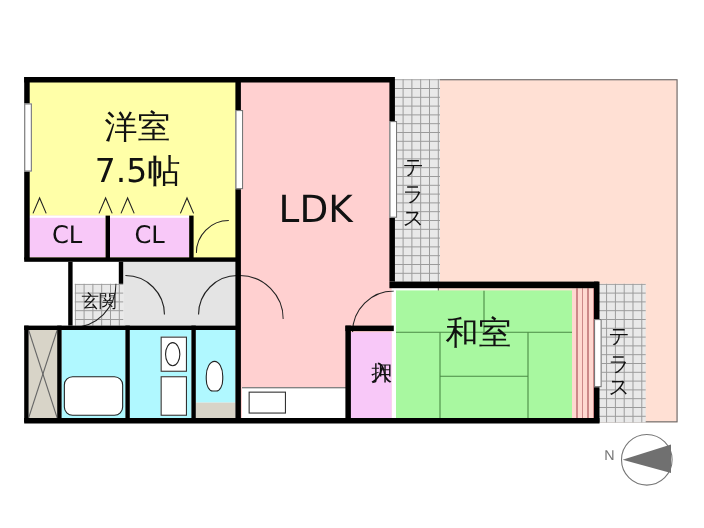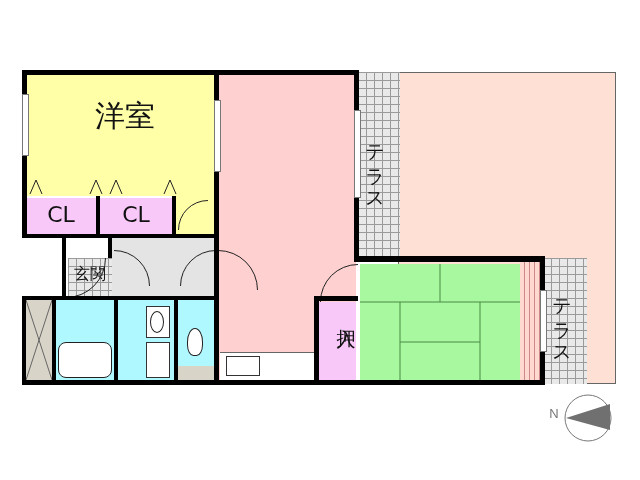--- a/index.html
+++ b/index.html
@@ -20,54 +20,57 @@
   <div class="abs" style="left:398px;top:72px;width:218px;height:312px;background:#ffe0d4;border:1px solid #666;"></div>
 
   <div class="abs grid" style="left:358px;top:72px;width:42px;height:184px;"></div>
   <div class="label vert" style="left:365px;top:132px;font-size:19px;">テラス</div>
 
   <div class="abs grid" style="left:543px;top:258px;width:44px;height:126px;"></div>
   <div class="label vert" style="left:552px;top:286px;font-size:19px;">テラス</div>
 
   <div class="abs" style="left:24px;top:74px;width:192px;height:162px;background:#ffffa8;"></div>
   <div class="label" style="left:70px;top:100px;width:110px;font-size:30px;">洋室</div>
+  <div class="label" style="left:70px;top:140px;width:110px;font-size:30px;">7.5帖</div>
 
   <svg class="abs" style="left:28px;top:176px;" width="150" height="20">
     <polyline points="2,18 8,4 14,18" fill="none" stroke="#222" stroke-width="1"></polyline>
     <polyline points="62,18 68,4 74,18" fill="none" stroke="#222" stroke-width="1"></polyline>
     <polyline points="82,18 88,4 94,18" fill="none" stroke="#222" stroke-width="1"></polyline>
     <polyline points="136,18 142,4 148,18" fill="none" stroke="#222" stroke-width="1"></polyline>
   </svg>
 
   <div class="abs" style="left:26px;top:196px;width:70px;height:38px;background:#f8c8f8;border-top:2px solid #fff;"></div>
   <div class="label" style="left:26px;top:203px;width:70px;font-size:22px;">CL</div>
   <div class="wall" style="left:96px;top:196px;width:4px;height:40px;"></div>
   <div class="abs" style="left:100px;top:196px;width:72px;height:38px;background:#f8c8f8;border-top:2px solid #fff;"></div>
   <div class="label" style="left:100px;top:203px;width:72px;font-size:22px;">CL</div>
   <div class="wall" style="left:172px;top:196px;width:4px;height:40px;"></div>
   <div class="door-arc" style="left:178px;top:200px;width:60px;height:60px;border-radius:50%;clip-path:inset(0 50% 50% 0);"></div>
 
   <div class="abs" style="left:218px;top:74px;width:138px;height:306px;background:#ffd0d0;"></div>
+  <div class="label" style="left:222px;top:174px;width:130px;font-size:34px;">LDK</div>
 
   <div class="abs" style="left:220px;top:352px;width:96px;height:28px;background:#fff;border-top:1px solid #666;"></div>
   <div class="abs" style="left:226px;top:356px;width:34px;height:20px;background:#fff;border:1px solid #333;"></div>
   <div class="door-arc" style="left:178px;top:250px;width:80px;height:80px;border-radius:50%;clip-path:inset(0 0 50% 50%);"></div>
   <div class="door-arc" style="left:320px;top:264px;width:76px;height:76px;border-radius:50%;clip-path:inset(0 50% 50% 0);"></div>
 
   <div class="abs" style="left:318px;top:302px;width:38px;height:78px;background:#f8c8f8;"></div>
   <div class="label" style="left:318px;top:314px;width:38px;font-size:19px;writing-mode:vertical-rl;text-orientation:upright;">押入</div>
 
   <div class="abs" style="left:360px;top:264px;width:160px;height:118px;background:#a8f8a0;"></div>
   <svg class="abs" style="left:360px;top:264px;" width="160" height="118">
     <line x1="0" y1="38" x2="160" y2="38" stroke="#4a8a44" stroke-width="1"></line>
     <line x1="80" y1="0" x2="80" y2="38" stroke="#4a8a44" stroke-width="1"></line>
     <line x1="40" y1="38" x2="40" y2="118" stroke="#4a8a44" stroke-width="1"></line>
     <line x1="120" y1="38" x2="120" y2="118" stroke="#4a8a44" stroke-width="1"></line>
     <line x1="40" y1="78" x2="120" y2="78" stroke="#4a8a44" stroke-width="1"></line>
   </svg>
+  <div class="label" style="left:380px;top:288px;width:110px;font-size:30px;">和室</div>
 
   <div class="abs" style="left:520px;top:262px;width:20px;height:120px;background:repeating-linear-gradient(90deg,#ffd8d0 0,#ffd8d0 4px,#c88 4px,#c88 5px);"></div>
 
   <div class="abs" style="left:112px;top:238px;width:104px;height:58px;background:#e4e4e4;"></div>
   <div class="abs grid" style="left:68px;top:258px;width:44px;height:38px;"></div>
   <div class="label" style="left:66px;top:266px;width:48px;font-size:16px;">玄関</div>
   <div class="door-arc" style="left:6px;top:258px;width:80px;height:80px;border-radius:50%;clip-path:inset(0 50% 50% 0);transform:translate(20px,-40px) rotate(180deg);"></div>
   <div class="door-arc" style="left:78px;top:250px;width:72px;height:72px;border-radius:50%;clip-path:inset(0 0 50% 50%);"></div>
   <div class="door-arc" style="left:180px;top:250px;width:72px;height:72px;border-radius:50%;clip-path:inset(0 50% 50% 0);"></div>
 

